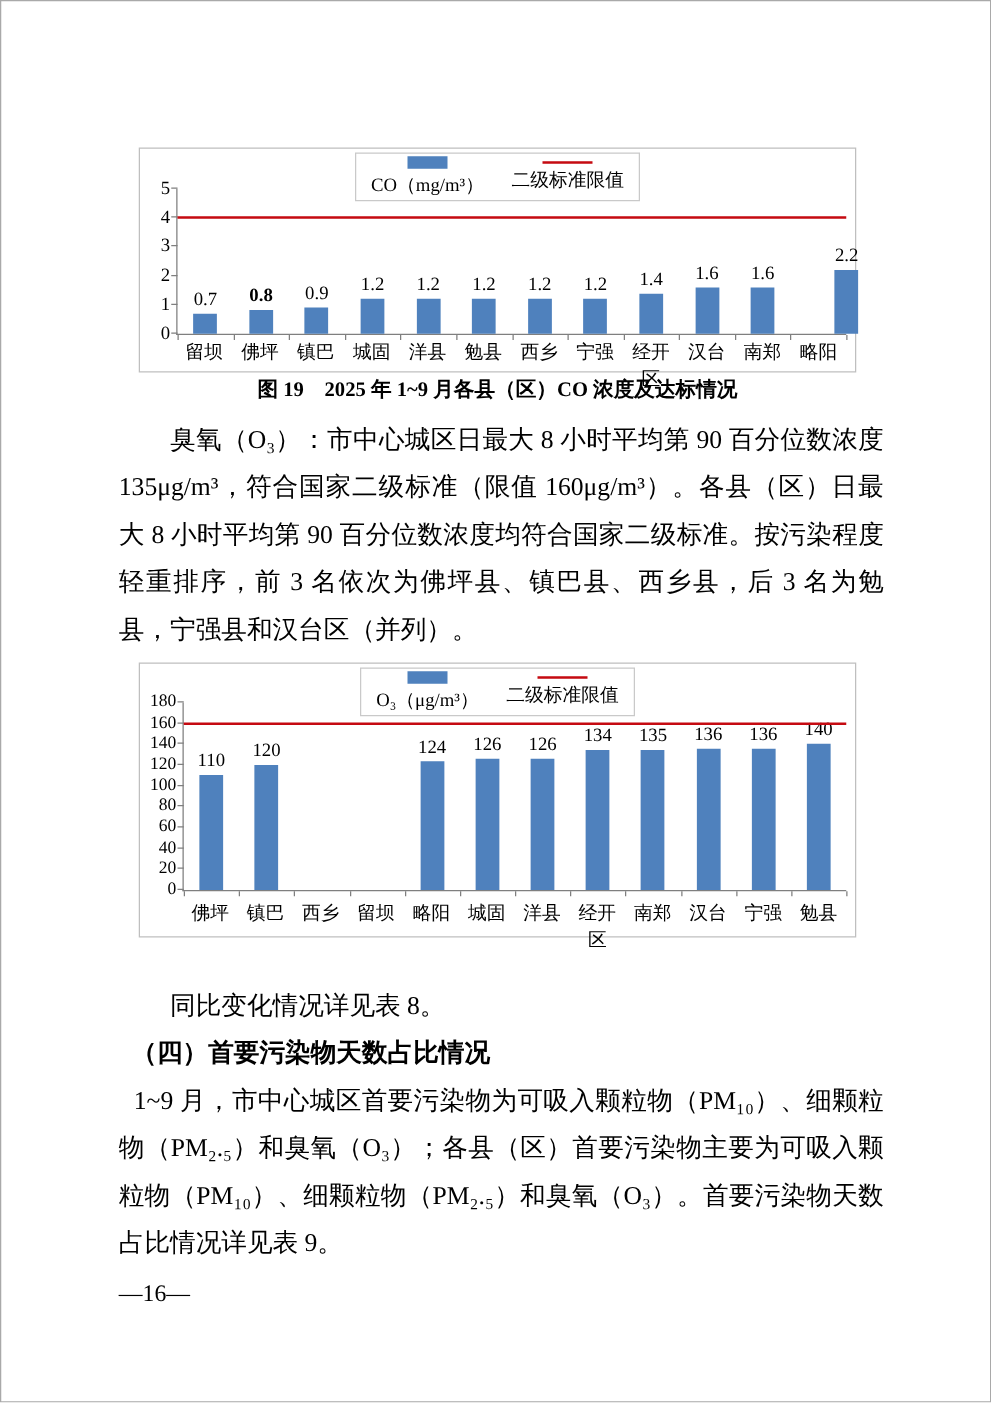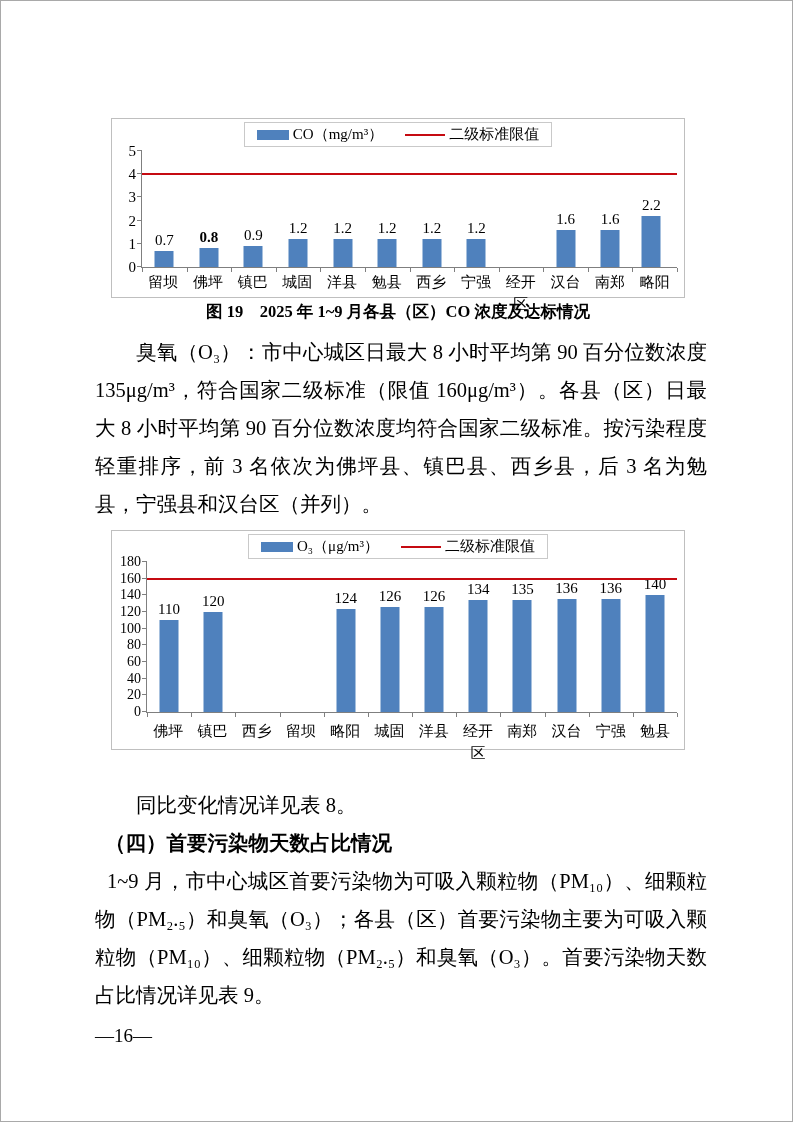--- a/index.html
+++ b/index.html
@@ -27,21 +27,21 @@
     display:flex;justify-content:center;
   }
   .legend-box{
     display:inline-flex;align-items:center;gap:22px;
     border:1px solid #c9c9c9;
     padding:2px 12px;
     font-size:15px;
     font-family:"Liberation Serif","DejaVu Serif",serif;
     background:#fff;
   }
-  .legend-item{display:inline-flex;align-items:center;gap:4px;}
+  .legend-item{display:inline-flex;align-items:center;gap:4px;flex-direction:column;}
   .swatch-bar{display:inline-block;width:32px;height:10px;}
   .swatch-line{display:inline-block;width:40px;height:0;border-top:2px solid;}
   .plot{
     position:absolute;
     border-left:1px solid #7f7f7f;
     border-bottom:1px solid #7f7f7f;
   }
   #chart1 .plot{left:29px;right:7px;top:32px;bottom:29px;}
   #chart2 .plot{left:34px;right:7px;top:31px;bottom:36px;}
   .ytick{
@@ -154,29 +154,33 @@
           <div class="bar-label" style="bottom: 30.84px;">1.2</div>
         </div>
         <div class="col" style="left: 267.5px; width: 44.5833px;">
           <div class="bar" style="height: 27.84px; background: rgb(79, 129, 189);"></div>
           <div class="bar-label" style="bottom: 30.84px;">1.2</div>
         </div>
         <div class="col" style="left: 312.083px; width: 44.5833px;">
           <div class="bar" style="height: 27.84px; background: rgb(79, 129, 189);"></div>
           <div class="bar-label" style="bottom: 30.84px;">1.2</div>
         </div>
+        <div class="col" style="left: 356.667px; width: 44.5833px;">
+          <div class="bar" style="height: 32.48px; background: rgb(79, 129, 189);"></div>
+          <div class="bar-label" style="bottom: 35.48px;">1.4</div>
+        </div>
         <div class="col" style="left: 401.25px; width: 44.5833px;">
           <div class="bar" style="height: 37.12px; background: rgb(79, 129, 189);"></div>
           <div class="bar-label" style="bottom: 40.12px;">1.6</div>
         </div>
         <div class="col" style="left: 445.833px; width: 44.5833px;">
           <div class="bar" style="height: 37.12px; background: rgb(79, 129, 189);"></div>
           <div class="bar-label" style="bottom: 40.12px;">1.6</div>
         </div>
-        <div class="col" style="left: 487px; width: 44.5833px;">
+        <div class="col" style="left: 513px; width: 44.5833px;">
           <div class="bar" style="height: 51.04px; background: rgb(79, 129, 189);"></div>
           <div class="bar-label" style="bottom: 54.04px;">2.2</div>
         </div>
         <div class="xmark" style="left: 0px;"></div>
         <div class="xmark" style="left: 44.5833px;"></div>
         <div class="xmark" style="left: 89.1667px;"></div>
         <div class="xmark" style="left: 133.75px;"></div>
         <div class="xmark" style="left: 178.333px;"></div>
         <div class="xmark" style="left: 222.917px;"></div>
         <div class="xmark" style="left: 267.5px;"></div>

